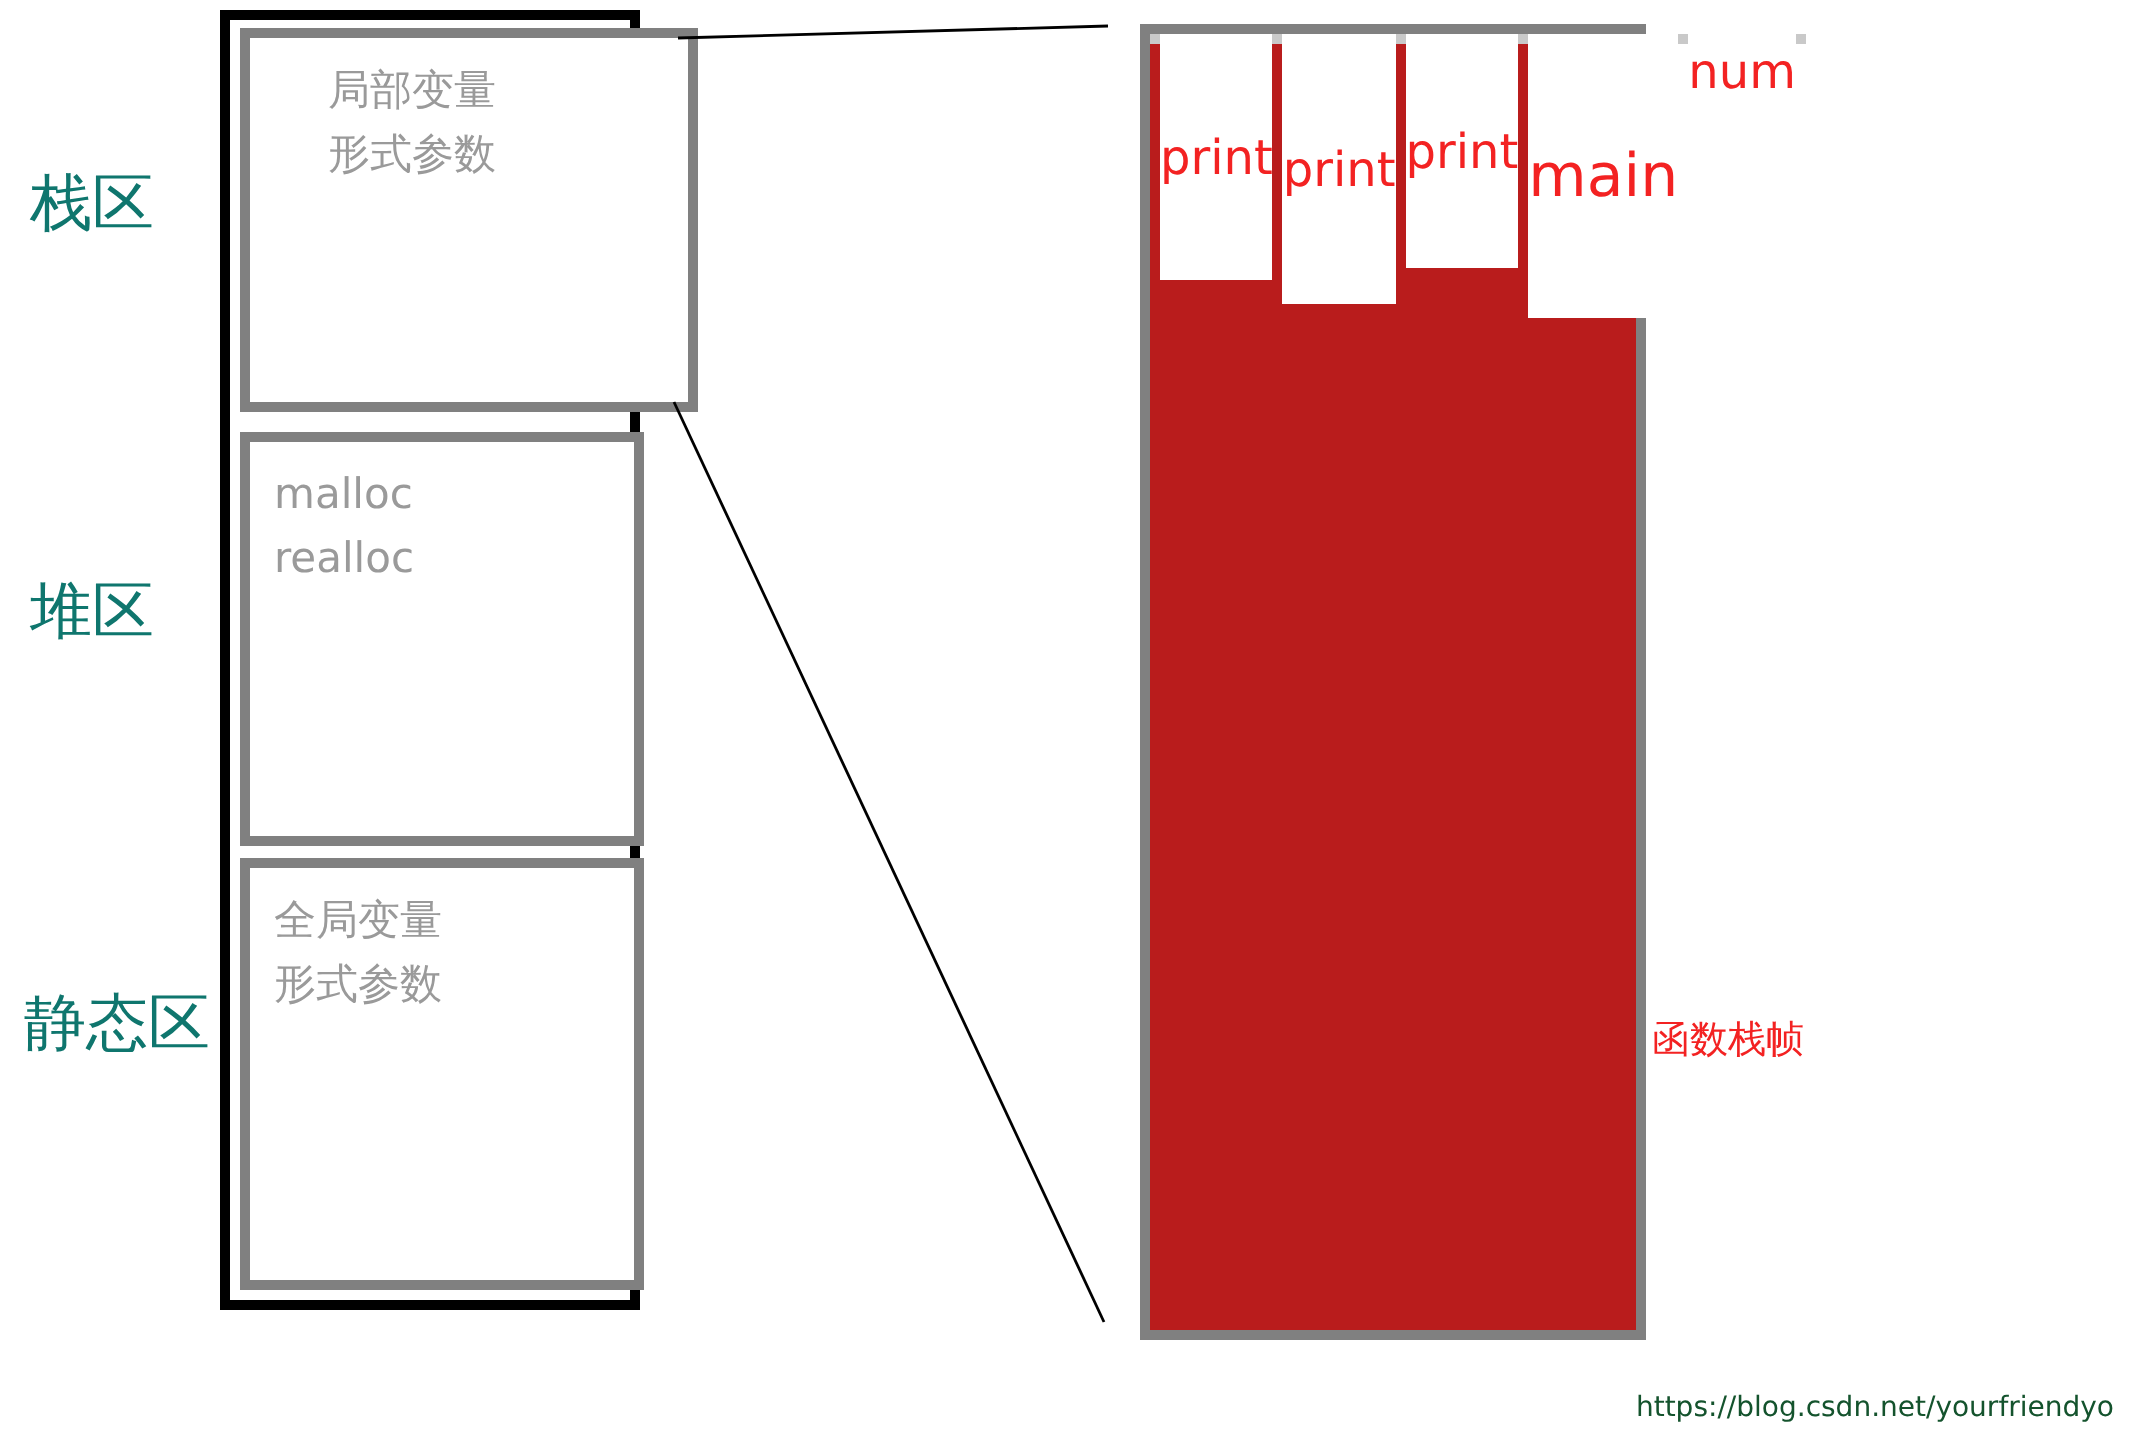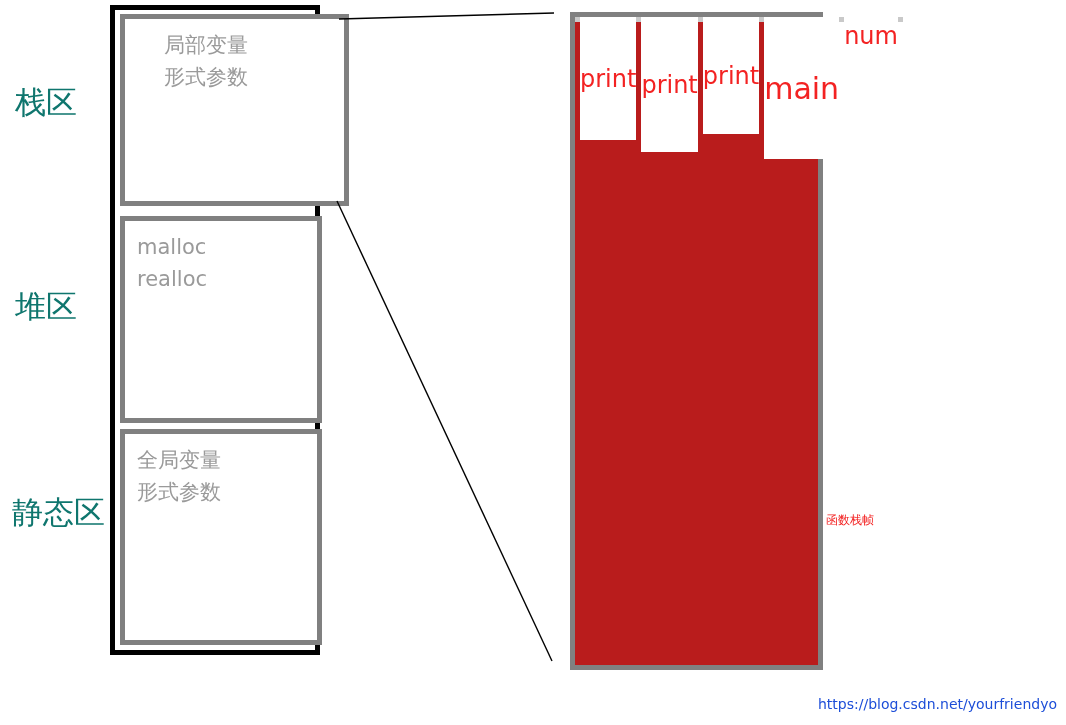--- a/index.html
+++ b/index.html
@@ -90,42 +90,41 @@
     height: 5px;
     background: #c9c9c9;
   }
 
   
   .side-note {
     position: absolute;
     left: 826px;
     top: 505px;
     color: #f32222;
-    font-size: 12px;
+    font-size: 19px;
     line-height: 30px;
     white-space: nowrap;
-    font-family: Liberation Serif, serif;
   }
 
   
   .connector-overlay {
     position: absolute;
     left: 0;
     top: 0;
     width: 1066px;
     height: 725px;
     pointer-events: none;
   }
 
   
   .watermark {
     position: absolute;
     right: 9px;
     top: 696px;
-    color: #1d4ed8;
+    color: #14532d;
     font-size: 14px;
     white-space: nowrap;
   }
 </style>
 </head>
 <body>
 
 <div class="canvas">
 
   <div class="region-label stack">栈区</div>

